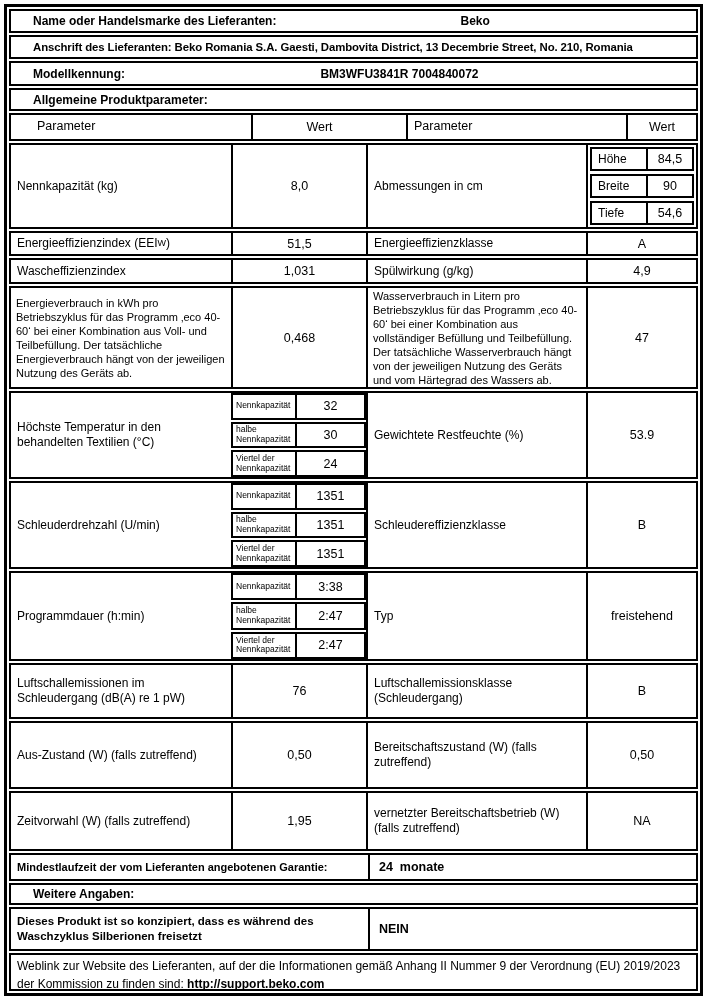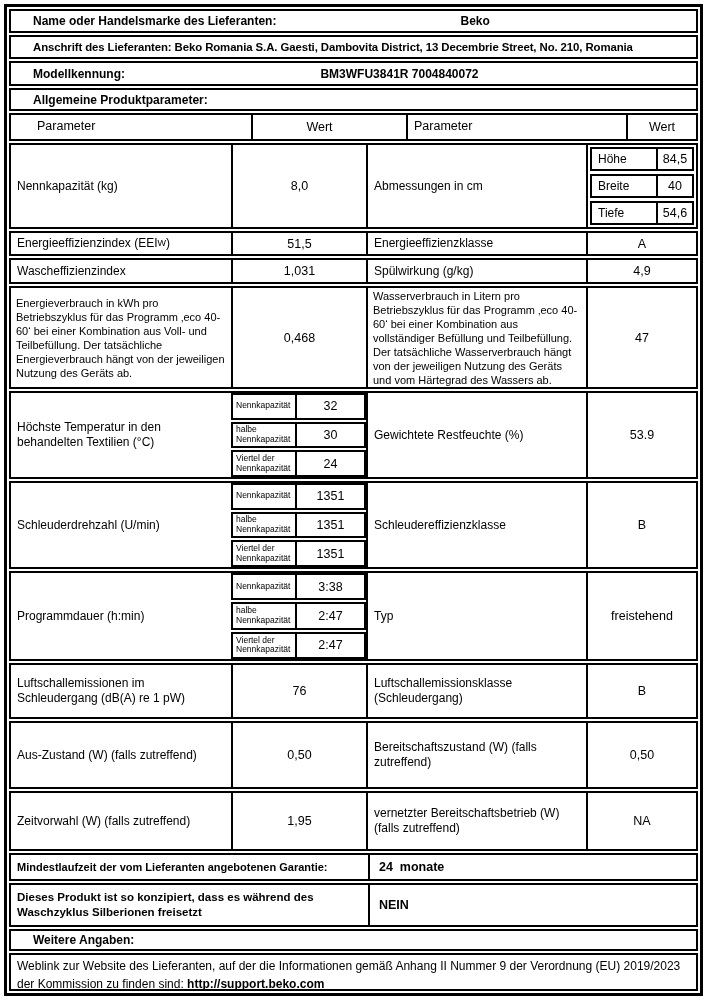--- a/index.html
+++ b/index.html
@@ -27,21 +27,21 @@
   .hdr-center { justify-content: center; padding: 0; }
   sub.eei { font-size: 9px; vertical-align: -3px; }
   
   .subcol { width: 135px; display: flex; flex-direction: column; gap: 2px; }
   .subrow { flex: 1; border: 2px solid #000; display: flex; align-items: stretch; }
   .sk { width: 62px; display: flex; align-items: center; padding: 1px 1px 1px 3px; font-size: 8.5px; line-height: 1.15; }
   .sv { flex: 1; border-left: 2px solid #000; display: flex; align-items: center; justify-content: center; font-size: 12.5px; }
   
   .c4dims { flex: 1; border-left: 2px solid #000; display: flex; flex-direction: column; gap: 3px; padding: 2px; }
   .dimrow { flex: 1; border: 2px solid #000; display: flex; align-items: stretch; }
-  .dimk { width: 64px; display: flex; align-items: center; padding-left: 6px; font-size: 12px; }
+  .dimk { width: 54px; display: flex; align-items: center; padding-left: 6px; font-size: 12px; }
   .dimv { flex: 1; border-left: 2px solid #000; display: flex; align-items: center; justify-content: center; font-size: 12.5px; }
   
   .bleft { width: 357px; display: flex; align-items: center; padding: 3px 6px; font-weight: bold; font-size: 11px; line-height: 1.3; }
   .bleft2 { font-size: 11.5px; }
   .bright { flex: 1; border-left: 2px solid #000; display: flex; align-items: center; padding-left: 9px; font-weight: bold; font-size: 12.5px; white-space: pre; }
   .weblink { display: block; padding: 2px 6px; font-size: 12px; line-height: 18px; }
   .weblink b { font-weight: bold; }
   
   .rh24 { min-height: 24px; } .rh23 { min-height: 23px; } .rh25 { min-height: 25px; }
   .rh26 { min-height: 26px; } .rh28 { min-height: 28px; } .rh86 { min-height: 86px; }
@@ -83,21 +83,21 @@
     <div class="c1">Nennkapazität (kg)</div>
     <div class="c2">8,0</div>
     <div class="c3">Abmessungen in cm</div>
     <div class="c4dims">
       <div class="dimrow">
         <div class="dimk">Höhe</div>
         <div class="dimv">84,5</div>
       </div>
       <div class="dimrow">
         <div class="dimk">Breite</div>
-        <div class="dimv">40</div>
+        <div class="dimv">90</div>
       </div>
       <div class="dimrow">
         <div class="dimk">Tiefe</div>
         <div class="dimv">54,6</div>
       </div>
     </div>
   </div>
 
   <div class="row rh25">
     <div class="c1">
@@ -203,26 +203,26 @@
     <div class="c2">1,95</div>
     <div class="c3">vernetzter Bereitschaftsbetrieb (W) (falls zutreffend)</div>
     <div class="c4">NA</div>
   </div>
 
   <div class="row rh28">
     <div class="bleft">Mindestlaufzeit der vom Lieferanten angebotenen Garantie:</div>
     <div class="bright">24  monate</div>
   </div>
 
+  <div class="row toprow rh22">
+    <span>Weitere Angaben:</span>
+  </div>
+
   <div class="row rh44">
     <div class="bleft bleft2">Dieses Produkt ist so konzipiert, dass es während des Waschzyklus Silberionen freisetzt</div>
     <div class="bright">NEIN</div>
   </div>
 
-  <div class="row toprow rh22">
-    <span>Weitere Angaben:</span>
-  </div>
-
   <div class="row rh38">
     <div class="weblink"><span>Weblink zur Website des Lieferanten, auf der die Informationen gemäß Anhang II Nummer 9 der Verordnung (EU) 2019/2023 der Kommission zu finden sind: </span><b>http://support.beko.com</b></div>
   </div>
 
 </div>
 
 </body></html>

